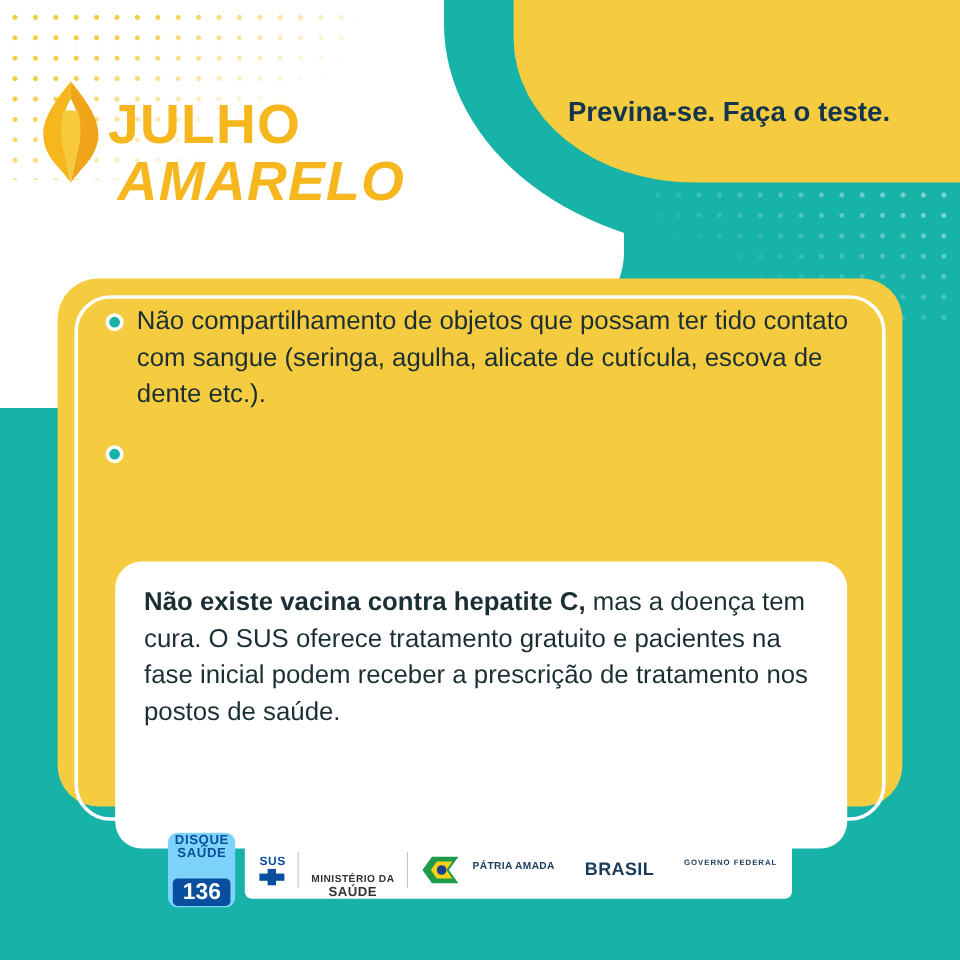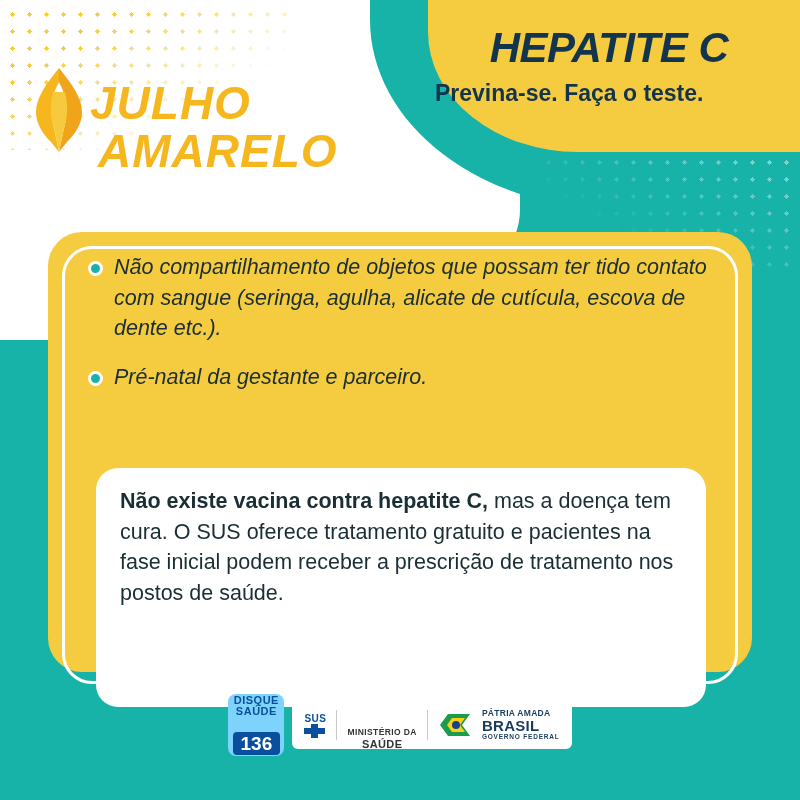--- a/index.html
+++ b/index.html
@@ -86,33 +86,32 @@
     font-style: italic;
     letter-spacing: -0.5px;
     color: #13344d;
     z-index: 4;
     line-height: 1.05;
   }
   .hep-sub {
     position: absolute;
     right: 20px; top: 80px;
     width: 345px;
-    text-align: left;
+    text-align: center;
     font-size: 23px;
     font-weight: bold;
     color: #13344d;
     z-index: 4;
   }
 
   .julho {
     position: absolute;
     left: 90px; top: 76px;
     font-size: 46px;
     font-weight: bold;
-    font-style: italic;
     color: #f5b71d;
     letter-spacing: 1px;
     z-index: 4;
   }
   .amarelo {
     position: absolute;
     left: 98px; top: 124px;
     font-size: 46px;
     font-weight: bold;
     font-style: italic;
@@ -174,21 +173,20 @@
     border-radius: 50%;
     background: #17b2a8;
     border: 3px solid #ffffff;
     margin-top: 9px;
     margin-right: 11px;
   }
   .bullet-text {
     font-size: 21.5px;
     line-height: 1.42;
     color: #1a2e33;
-    font-style: italic;
   }
 
   
   .white-box {
     position: absolute;
     left: 96px; top: 468px;
     width: 610px; height: 239px;
     background: #ffffff;
     border-radius: 22px;
     z-index: 7;
@@ -237,38 +235,37 @@
     padding: 0 12px;
     gap: 10px;
     text-align: center;
   }
   .sus { display: flex; flex-direction: column; align-items: center; }
   .sus .t { font-size: 10px; font-weight: bold; color: #0a4f9e; letter-spacing: .5px; }
   .vdiv { width: 1px; height: 30px; background: #c9c9c9; }
   .minis { display: flex; flex-direction: column; align-items: center; line-height: 1.1; margin-top: 28px; }
   .minis .a { font-size: 8.5px; font-weight: bold; color: #333; letter-spacing: .4px; }
   .minis .b { font-size: 11px; font-weight: bold; color: #333; letter-spacing: .4px; }
-  .patria { display: flex; flex-direction: column; align-items: flex-start; line-height: 1.05; }
+  .patria { display: flex; align-items: flex-start; line-height: 1.05; gap: 25px; }
   .patria .a { font-size: 8.5px; font-weight: bold; color: #1a3b5c; letter-spacing: .3px; }
   .patria .b { font-size: 15px; font-weight: bold; color: #1a3b5c; letter-spacing: .3px; }
   .patria .c { font-size: 6.5px; font-weight: bold; color: #1a3b5c; letter-spacing: .8px; }
 </style>
 </head>
 <body>
 
 <div id="poster">
 
   <div class="top-white"></div>
   <div class="white-curve"></div>
   <div class="teal-wedge"></div>
   <div class="yellow-header"></div>
   <div class="dots-tl"></div>
   <div class="dots-r"></div>
 
-  <div class="hep-title">HEPATITE C</div>
   <div class="hep-sub">Previna-se. Faça o teste.</div>
 
   <div class="ribbon">
     <svg width="66" height="96" viewBox="0 0 66 96">
       <path d="M33 6 C20 22 10 36 10 50 C10 62 17 72 25 80 L33 90 L28 66 C24 52 24 36 33 20 Z" fill="#f5b71d"></path>
       <path d="M33 6 C46 22 56 36 56 50 C56 62 49 72 41 80 L33 90 L38 66 C42 52 42 36 33 20 Z" fill="#f0a41a"></path>
       <path d="M27 30 C24 42 24 54 28 66 L33 90 L38 66 C42 54 42 42 39 30 Z" fill="#f7c93c"></path>
     </svg>
   </div>
 
@@ -280,21 +277,20 @@
   <div class="card"></div>
   <div class="card-outline"></div>
 
   <div class="bullets">
     <div class="bullet-row">
       <span class="bullet-dot"></span>
       <span class="bullet-text">Não compartilhamento de objetos que possam ter tido contato com sangue (seringa, agulha, alicate de cutícula, escova de dente etc.).</span>
     </div>
     <div class="bullet-row">
       <span class="bullet-dot"></span>
-      <span class="bullet-text">Pré-natal da gestante e parceiro.</span>
     </div>
   </div>
 
   <div class="white-box">
     <p><b>Não existe vacina contra hepatite C,</b><span> mas a doença tem cura. O SUS oferece tratamento gratuito e pacientes na fase inicial podem receber a prescrição de tratamento nos postos de saúde.</span></p>
   </div>
 
   <div class="footer">
     <div class="disque">
       <div class="l1">DISQUE</div>

